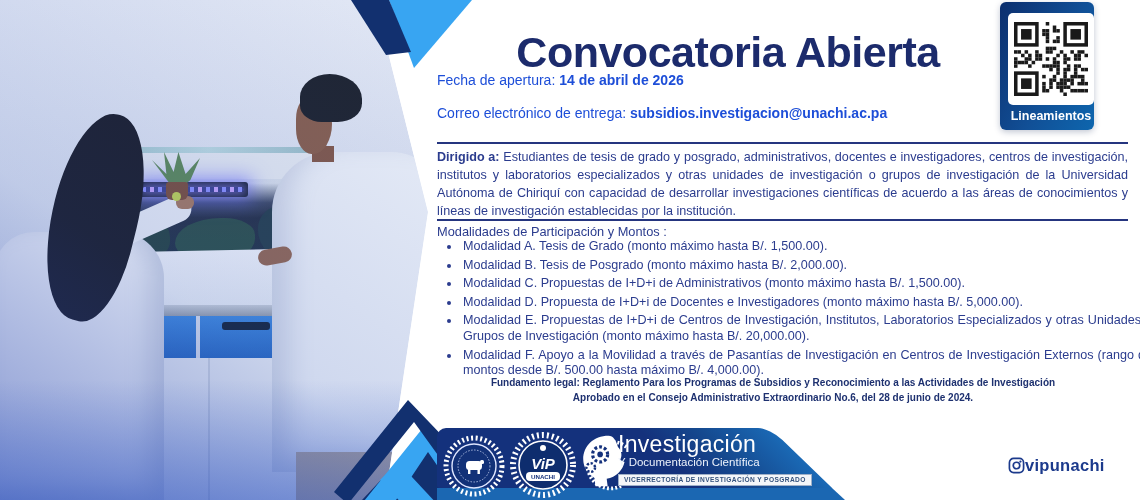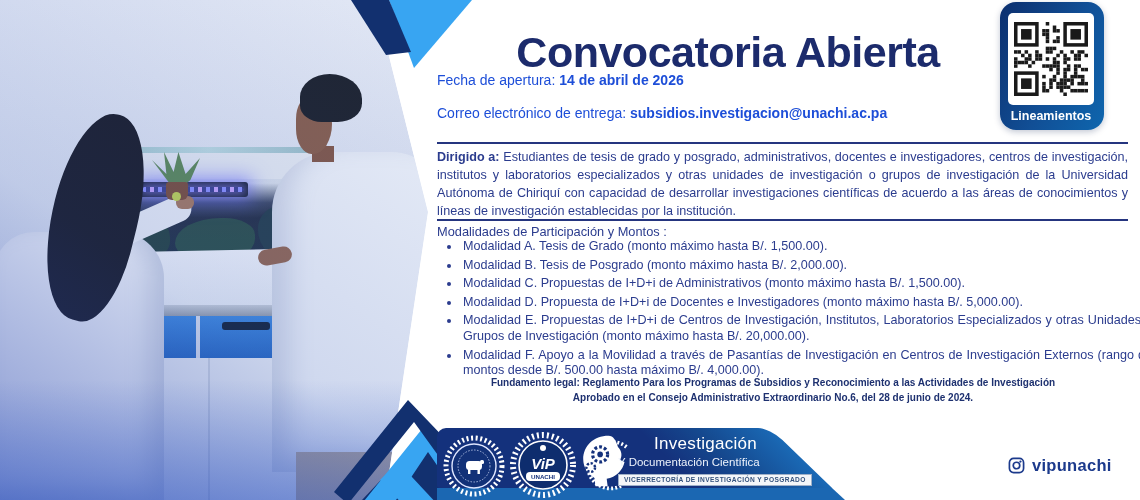--- a/index.html
+++ b/index.html
@@ -66,43 +66,43 @@
   .dirigido{position:absolute;left:437px;top:148px;width:691px;color:#2b3c8e;font-size:12.6px;line-height:18px;
     text-align:justify;z-index:14;margin:0;}
   .modal-h{position:absolute;left:437px;top:224px;width:691px;font-weight:normal;color:#2b3c8e;font-size:12.8px;z-index:14;margin:0;}
   .modal-list{position:absolute;left:437px;top:239px;width:691px;margin:0;padding:0 0 0 24px;color:#2b3c8e;
     font-size:12.6px;line-height:15.6px;text-align:justify;z-index:14;list-style:disc;}
   .modal-list li{margin:0 0 3px 0;padding-left:2px;}
   .legal{position:absolute;left:437px;top:375px;width:672px;text-align:center;color:#1e3170;
     font-size:10px;line-height:15px;font-weight:bold;z-index:14;}
 
   
-  .qr-panel{position:absolute;left:1000px;top:2px;width:104px;height:128px;border-radius:16px;
+  .qr-panel{position:absolute;left:1000px;top:2px;width:94px;height:128px;border-radius:6px;
     background:linear-gradient(115deg,#0c2f6e 0%,#114f96 55%,#0e66ae 100%);z-index:15;box-shadow:0 2px 6px rgba(10,30,80,.25);}
   .qr-white{position:absolute;left:8px;top:11px;width:86px;height:92px;border-radius:5px;background:#ffffff;}
   .qr-white svg{position:absolute;left:6px;top:9px;}
   .qr-label{position:absolute;left:0;top:107px;width:102px;text-align:center;color:#fff;font-weight:bold;font-size:12.5px;}
 
   
   .bar{position:absolute;left:437px;top:428px;width:420px;height:60px;z-index:13;}
   .bar-main{position:absolute;left:0;top:0;width:300px;height:60px;background:#14317c;border-radius:9px 0 0 2px;}
   .bar-cap{position:absolute;left:200px;top:0;width:133px;height:60px;transform-origin:0 0;transform:skewX(46deg);
     background:linear-gradient(90deg,#14317c 0%,#15498f 45%,#1a69b5 100%);border-radius:0 12px 0 0;}
   .bar-strip{position:absolute;left:437px;top:488px;width:420px;height:12px;background:#1b67b2;
     clip-path:polygon(0 0,395px 0,408px 12px,0 12px);z-index:12;}
   .bar .logo{z-index:2;}
   .brand{position:absolute;left:181px;top:4px;color:#fff;z-index:2;width:230px;}
   .brand-l1{font-size:9px;color:#e9effc;}
-  .brand-l2{font-size:17px;font-weight:400;line-height:24px;letter-spacing:.3px;margin-left:36px;}
+  .brand-l2{font-size:23px;font-weight:400;line-height:24px;letter-spacing:.3px;}
   .brand-l3{font-size:11.5px;color:#eef3fc;line-height:12px;}
   .brand-box{display:inline-block;margin-top:2px;background:#f4f6f9;border:1px solid #9fb0c8;color:#33517c;
     font-size:6.6px;font-weight:bold;letter-spacing:.4px;padding:1.5px 5px;}
 
   
-  .insta{position:absolute;left:1008px;top:456px;display:flex;align-items:center;gap:7px;z-index:14;}
+  .insta{position:absolute;left:1008px;top:456px;display:flex;align-items:center;gap:0;z-index:14;}
   .insta-txt{color:#1c3a8c;font-weight:bold;font-size:16.5px;letter-spacing:.3px;}
 </style>
 </head>
 <body>
 
 <div class="canvas">
 
   <div class="photo">
     <div class="tank-glassline"></div>
     <div class="tank"></div>

